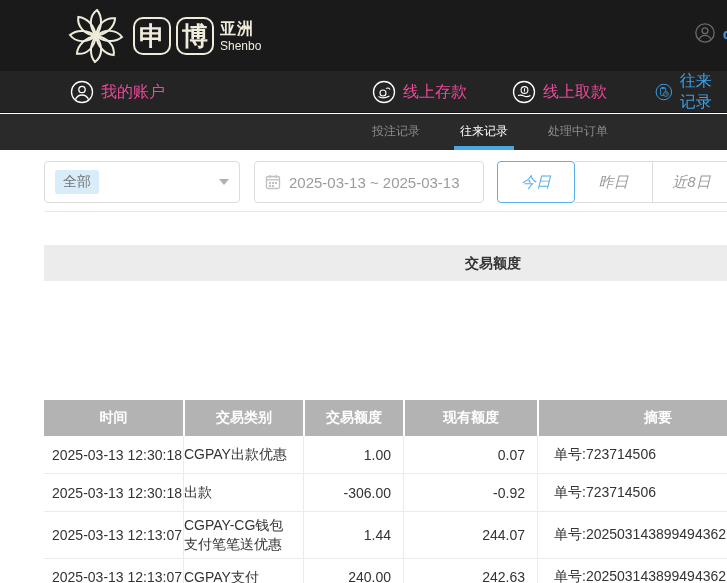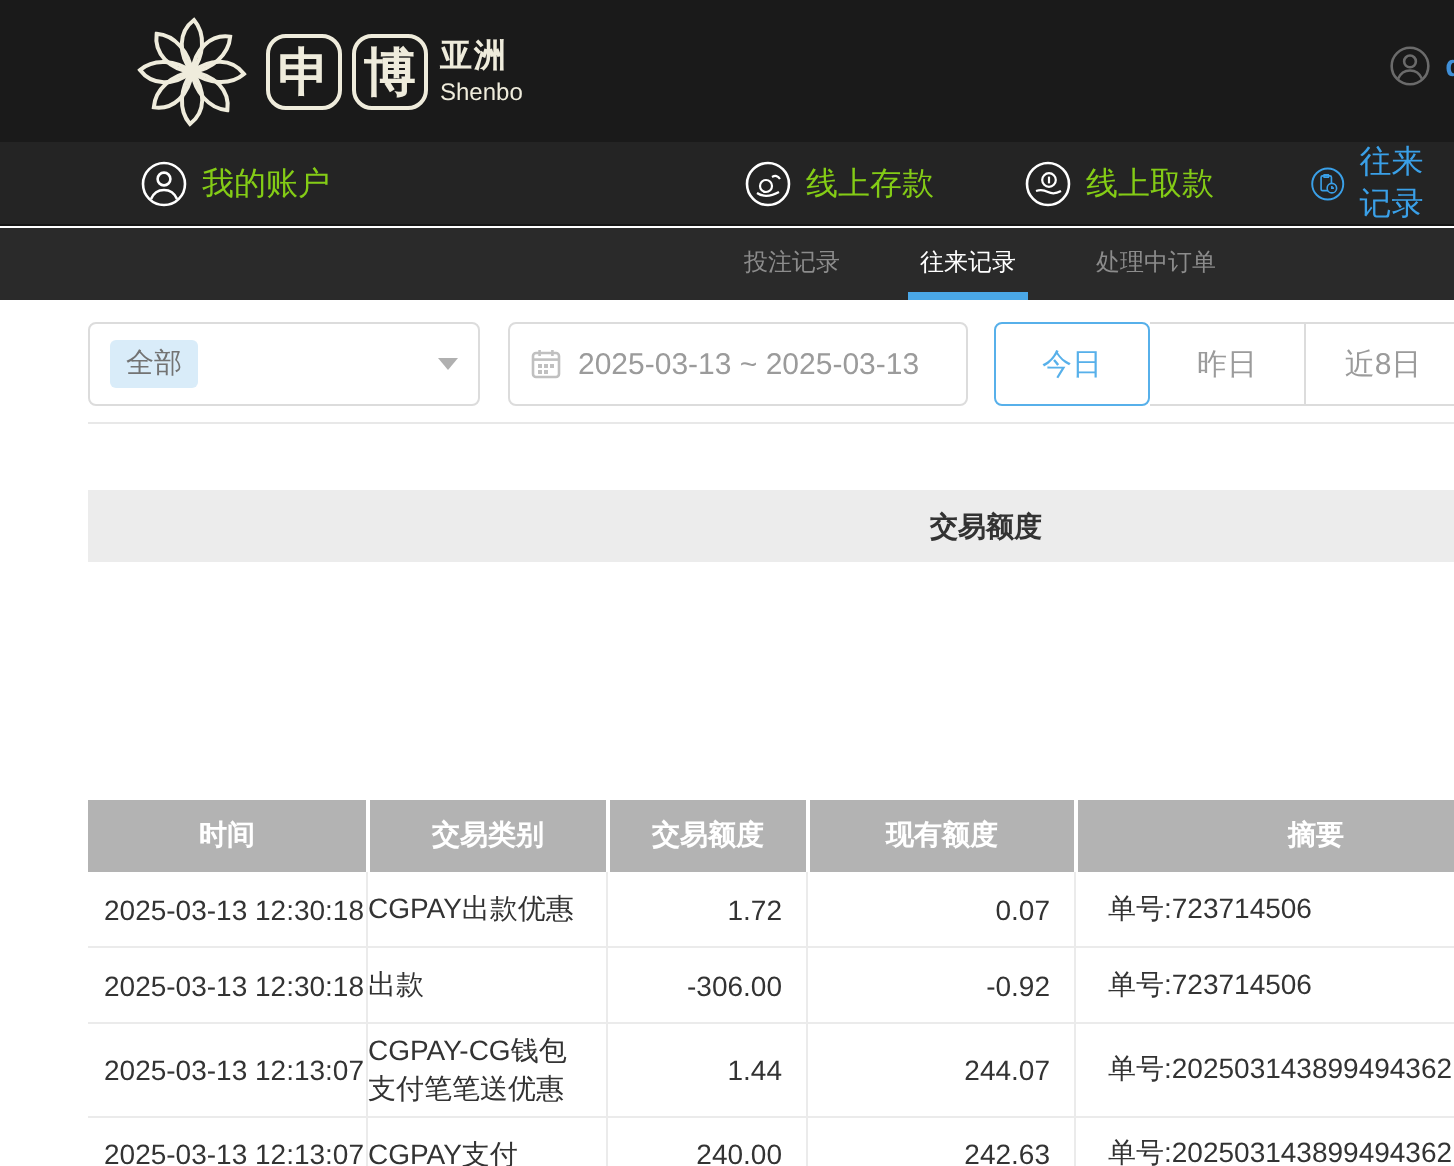--- a/index.html
+++ b/index.html
@@ -17,21 +17,21 @@
   .logo-region { margin-left:6px; color:#efecdc; line-height:1; }
   .logo-region .cn { font-size:16px; font-weight:bold; letter-spacing:1px; }
   .logo-region .en { font-size:12px; margin-top:3px; }
   .user-area { position:absolute; right:-14px; top:22px; display:flex; align-items:center; }
   .user-name { color:#3f8fd8; font-size:15px; font-weight:bold; margin-left:7px; }
 
   
   .mainnav { position:absolute; left:0; top:71px; width:727px; height:42px; background:#242424;
              border-bottom:1px solid #161616; }
   .nav-item { position:absolute; top:0; height:42px; display:flex; align-items:center;
-              color:#84cc16; font-size:16px; cursor:pointer; }
+              color:#ec4899; font-size:16px; cursor:pointer; }
   .nav-item .nav-label { margin-left:7px; }
   .nav-item.active { color:#3aa0e8; }
 
   
   .subnav { position:absolute; left:0; top:114px; width:727px; height:36px; background:#2a2a2a;
             display:flex; }
   .tabs { position:absolute; left:352px; top:0; height:36px; display:flex; }
   .tab { height:36px; line-height:34px; padding:0 6px; margin:0 14px; font-size:12px;
          color:#8c8c8c; cursor:pointer; }
   .tab.active { color:#fff; border-bottom:4px solid #4aa7e6; }
@@ -44,21 +44,21 @@
   .filter-tag { background:#d9ecf9; color:#737373; font-size:14px; padding:3px 8px; border-radius:3px; }
   .select-caret { position:absolute; right:10px; top:17px; width:0; height:0;
                   border-left:5px solid transparent; border-right:5px solid transparent;
                   border-top:6px solid #b0b0b0; }
   .date-box { position:absolute; left:210px; top:0; width:230px; height:42px;
               border:1px solid #dcdcdc; border-radius:4px; background:#fff;
               display:flex; align-items:center; padding:0 10px; color:#9b9b9b; font-size:15px; }
   .date-box .date-text { margin-left:8px; }
   .btn-group { position:absolute; left:453px; top:0; height:42px; display:flex; }
   .qbtn { width:78px; height:42px; border:1px solid #dcdcdc; background:#fff; color:#9b9b9b;
-          font-size:15px; display:flex; align-items:center; justify-content:center; cursor:pointer; }
+          font-size:15px; display:flex; align-items:center; justify-content:center; cursor:pointer;font-style:italic; }
   .qbtn + .qbtn { border-left:none; }
   .qbtn:first-child { border-radius:4px 0 0 4px; }
   .qbtn.active { border:1px solid #57b0ea; color:#57b0ea; border-radius:4px; }
   .divider { position:absolute; left:44px; top:211px; width:683px; height:1px; background:#e8e8e8; }
 
   
   .summary { position:absolute; left:44px; top:245px; width:683px; }
   .summary-head { height:36px; background:#ececec; position:relative; }
   .summary-head .sum-title { position:absolute; left:301px; width:296px; height:36px;
         line-height:36px; text-align:center; font-size:14px; font-weight:bold; color:#333; }
@@ -226,21 +226,21 @@
       <div class="th col-time">时间</div>
       <div class="th col-type">交易类别</div>
       <div class="th col-amt">交易额度</div>
       <div class="th col-bal">现有额度</div>
       <div class="th col-sum">摘要</div>
     </div>
 
     <div class="trow">
       <div class="td col-time">2025-03-13 12:30:18</div>
       <div class="td col-type">CGPAY出款优惠</div>
-      <div class="td col-amt">1.72</div>
+      <div class="td col-amt">1.00</div>
       <div class="td col-bal">0.07</div>
       <div class="td col-sum">单号:723714506</div>
     </div>
     <div class="trow">
       <div class="td col-time">2025-03-13 12:30:18</div>
       <div class="td col-type">出款</div>
       <div class="td col-amt">-306.00</div>
       <div class="td col-bal">-0.92</div>
       <div class="td col-sum">单号:723714506</div>
     </div>

